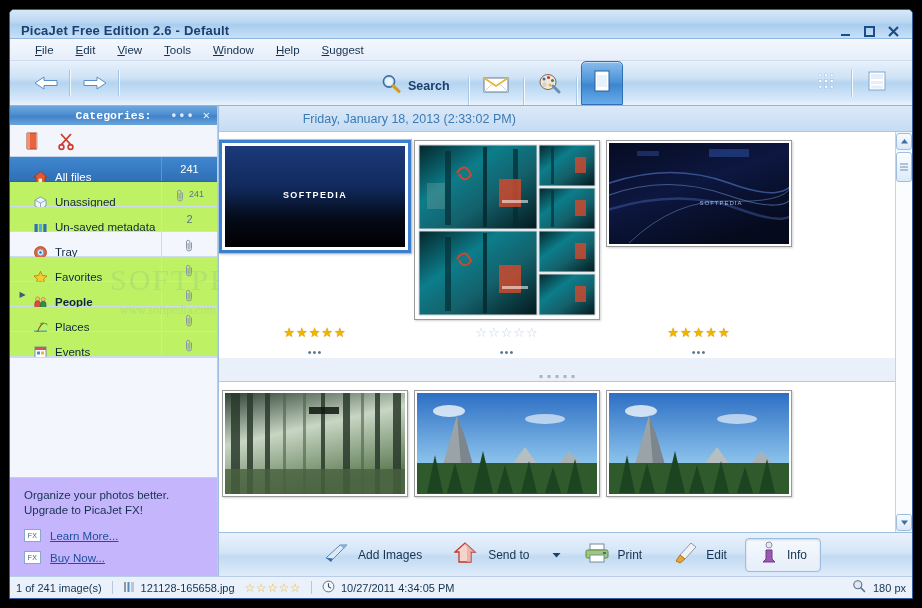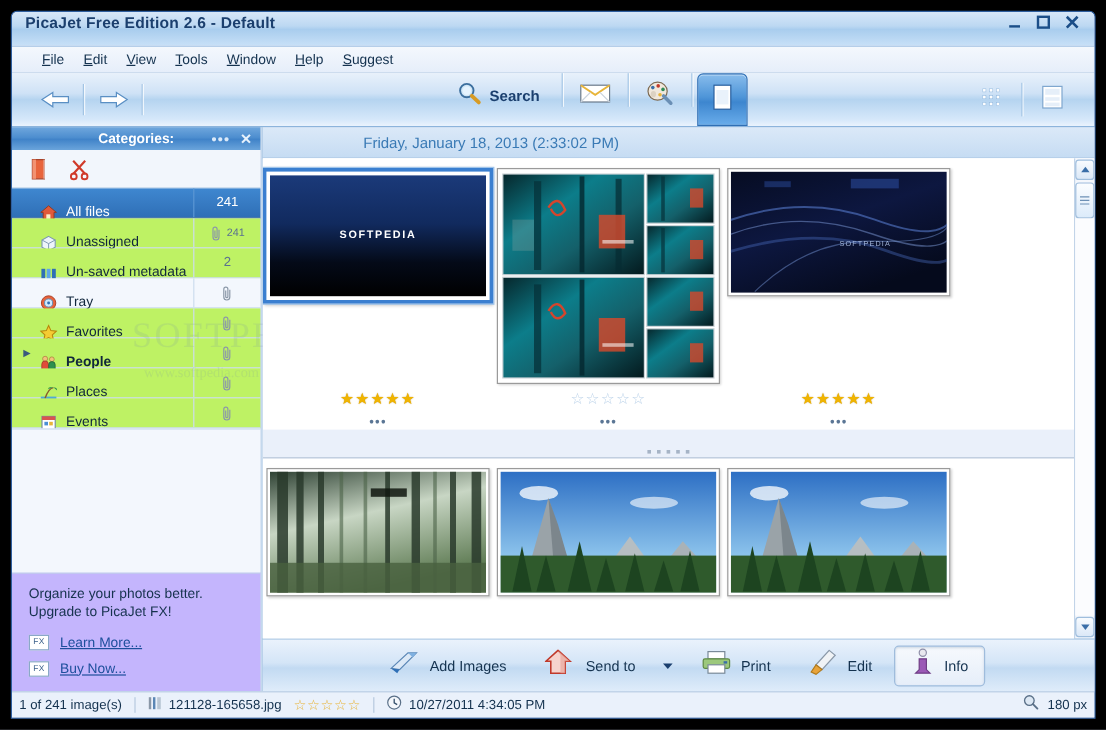--- a/index.html
+++ b/index.html
@@ -17,59 +17,59 @@
     background: #eef2fa;
     overflow: hidden;
     display: flex; flex-direction: column;
   }
 
   
   .titlebar {
     height: 29px; flex: none;
     background: linear-gradient(to bottom,#d7e7f8 0%,#bcd8f2 42%,#a9cdee 52%,#c7e0f7 100%);
     border-bottom: 1px solid #8fb6dd;
-    display: flex; align-items: center;
-    padding: 0 6px 11px 11px;
+    display: flex; align-items: flex-end;
+    padding: 0 6px 0 11px;
     border-radius: 4px 4px 0 0;
     position: relative;
   }
   .title-text {
     font-size: 13px; font-weight: bold; color: #1b3f6e;
     letter-spacing: .2px; white-space: nowrap;
   }
   .win-btns { margin-left: auto; display: flex; align-items: center; gap: 11px; padding-right: 6px; }
   .win-btn { width: 13px; height: 13px; position: relative; cursor: pointer; }
   .win-btn svg { display: block; }
 
   
   .menubar {
     height: 22px; flex: none;
     background: linear-gradient(to bottom,#f4f8fd,#e6eefa);
     border-bottom: 1px solid #cddcee;
-    display: flex; align-items: center; padding-left: 18px; gap: 2px;
+    display: flex; align-items: center; padding-left: 18px; gap: 8px;
   }
   .menu-item {
     font-size: 11.5px; color: #14324f; padding: 2px 7px; cursor: pointer; white-space: nowrap;
   }
   .menu-item u { text-decoration: underline; }
 
   
   .toolbar {
     height: 45px; flex: none; position: relative;
     background: linear-gradient(to bottom,#e8f1fb 0%,#cfe2f6 38%,#b5d4f0 50%,#d6e8fa 88%,#eaf3fd 100%);
     border-bottom: 1px solid #8cb4dc;
     display: flex; align-items: center;
   }
   .nav-group { display: flex; align-items: center; height: 100%; padding-left: 12px; gap: 0; }
   .nav-btn {
     width: 48px; height: 34px; display: flex; align-items: center; justify-content: center;
     cursor: pointer;
   }
   .nav-sep { width: 1px; height: 26px; background: rgba(255,255,255,.75); box-shadow: -1px 0 0 #a2c4e4; }
-  .tb-center { margin-left: 250px; display: flex; align-items: flex-start; height: 100%; }
+  .tb-center { margin-left: 250px; display: flex; align-items: flex-end; height: 100%; }
   .tb-btn {
     height: 38px; min-width: 42px; display: flex; align-items: center; justify-content: center;
     gap: 6px; padding: 0 10px; cursor: pointer; border-radius: 4px;
   }
   .tb-btn.labeled { padding-right: 14px; }
   .tb-label { font-size: 12.5px; font-weight: bold; color: #1b3f6e; }
   .tb-sep { width: 1px; height: 28px; background: #a7c7e6; box-shadow: 1px 0 0 rgba(255,255,255,.8); margin: 0 4px; }
   .tb-btn.active {
     background: linear-gradient(to bottom,#88bcec 0%,#4e95d8 45%,#3d86cf 55%,#69acea 100%);
     border: 1px solid #2f6fb5; border-radius: 5px 5px 0 0; height: 44px; align-items: center;
@@ -81,21 +81,21 @@
   .body { flex: 1; display: flex; min-height: 0; background: #dfe9f7; }
 
   
   .sidebar {
     width: 208px; flex: none; display: flex; flex-direction: column;
     background: #eaf0fa; border-right: 1px solid #b7cde6;
   }
   .cat-header {
     height: 19px; flex: none;
     background: linear-gradient(to bottom,#6fa7dd 0%,#4b8cce 48%,#3f82c8 52%,#6aa4db 100%);
-    display: flex; align-items: center; justify-content: center; position: relative;
+    display: flex; align-items: center; justify-content: center; position: relative; font-family: Liberation Mono, monospace;
   }
   .cat-header-title { font-size: 11.5px; font-weight: bold; color: #fff; }
   .cat-header-btns { position: absolute; right: 7px; display: flex; align-items: center; gap: 8px; }
   .cat-dots { color: #dbe9f8; font-size: 12px; font-weight: bold; letter-spacing: 1px; cursor: pointer; line-height: 1; }
   .cat-x { color: #e8f2fc; font-size: 12px; font-weight: bold; cursor: pointer; line-height: 1; }
 
   .cat-toolbar {
     height: 32px; flex: none; display: flex; align-items: center; gap: 12px; padding-left: 12px;
     background: #f2f6fc; border-bottom: 1px solid #c4d6ea;
   }

